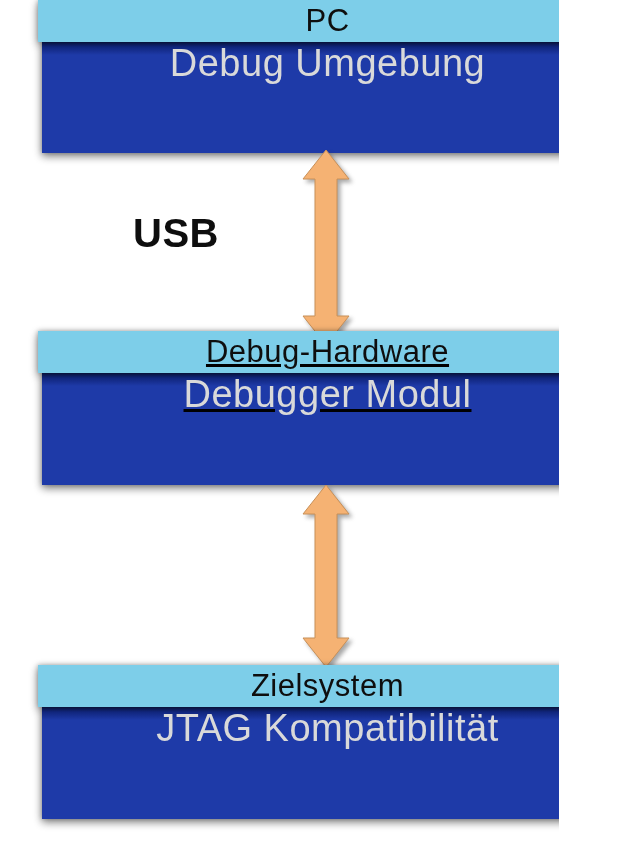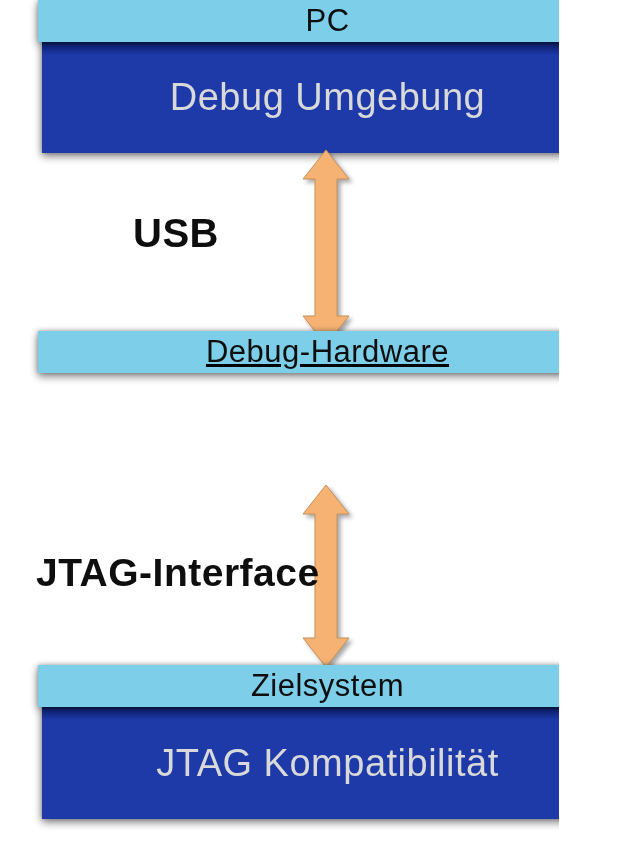--- a/index.html
+++ b/index.html
@@ -34,21 +34,20 @@
   }
   .box-body {
     margin: 0 4px;
     height: 112px;
     background: linear-gradient(180deg,
       var(--body-top-edge, #081238) 0px,
       #10257c 5px,
       var(--body-bg, #1E3AA8) 13px);
     color: var(--body-text, #D9D9D9);
     display: flex;
-    align-items: center;
     justify-content: center;
     font-size: 38px;
     letter-spacing: 0.5px;
   }
   .box1 { top: 0px; }
   .box2 { top: 331px; text-decoration: underline; }
   .box3 { top: 665px; }
   .box1 .box-body { height: 111px; }
 
   .arrow {
@@ -96,28 +95,30 @@
     <svg viewBox="0 0 48 197" preserveAspectRatio="none" aria-hidden="true">
       <polygon points="24,1 47,30 35,30 35,167 47,167 24,196 1,167 13,167 13,30 1,30"></polygon>
     </svg>
   </div>
   <div class="conn-label label-usb">USB</div>
 
   <div class="box box2">
     <div class="box-header">
       <span>Debug-Hardware</span>
     </div>
+    <div class="box-body">
+      <span>Debugger Modul</span>
+    </div>
   </div>
 
   <div class="arrow arrow2">
     <svg viewBox="0 0 48 184" preserveAspectRatio="none" aria-hidden="true">
       <polygon points="24,1 47,30 35,30 35,154 47,154 24,183 1,154 13,154 13,30 1,30"></polygon>
     </svg>
   </div>
-  <div class="conn-label label-jtag">JTAG-Interface</div>
 
   <div class="box box3">
     <div class="box-header">
       <span>Zielsystem</span>
     </div>
     <div class="box-body">
       <span>JTAG Kompatibilität</span>
     </div>
   </div>
 

